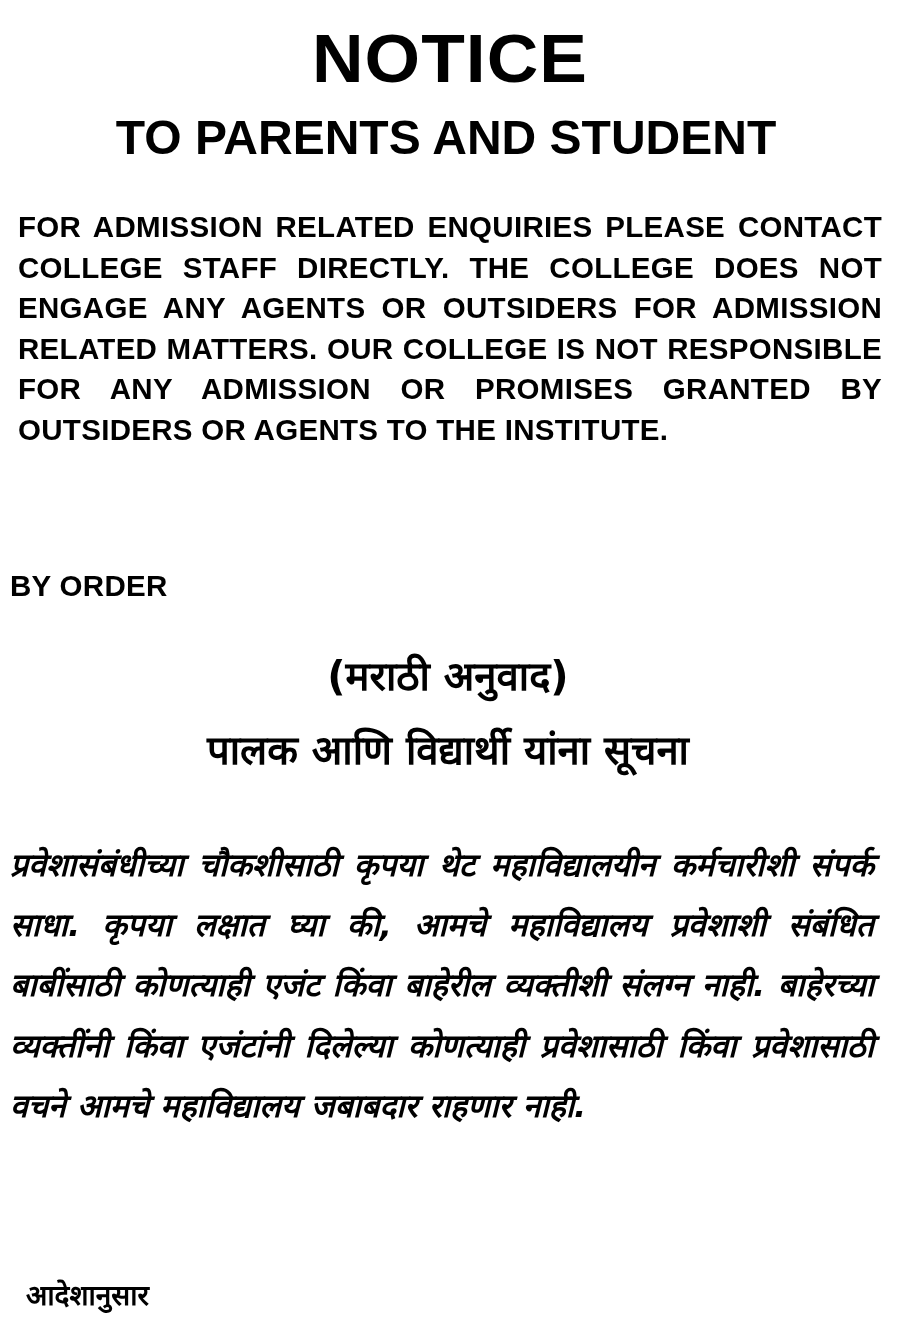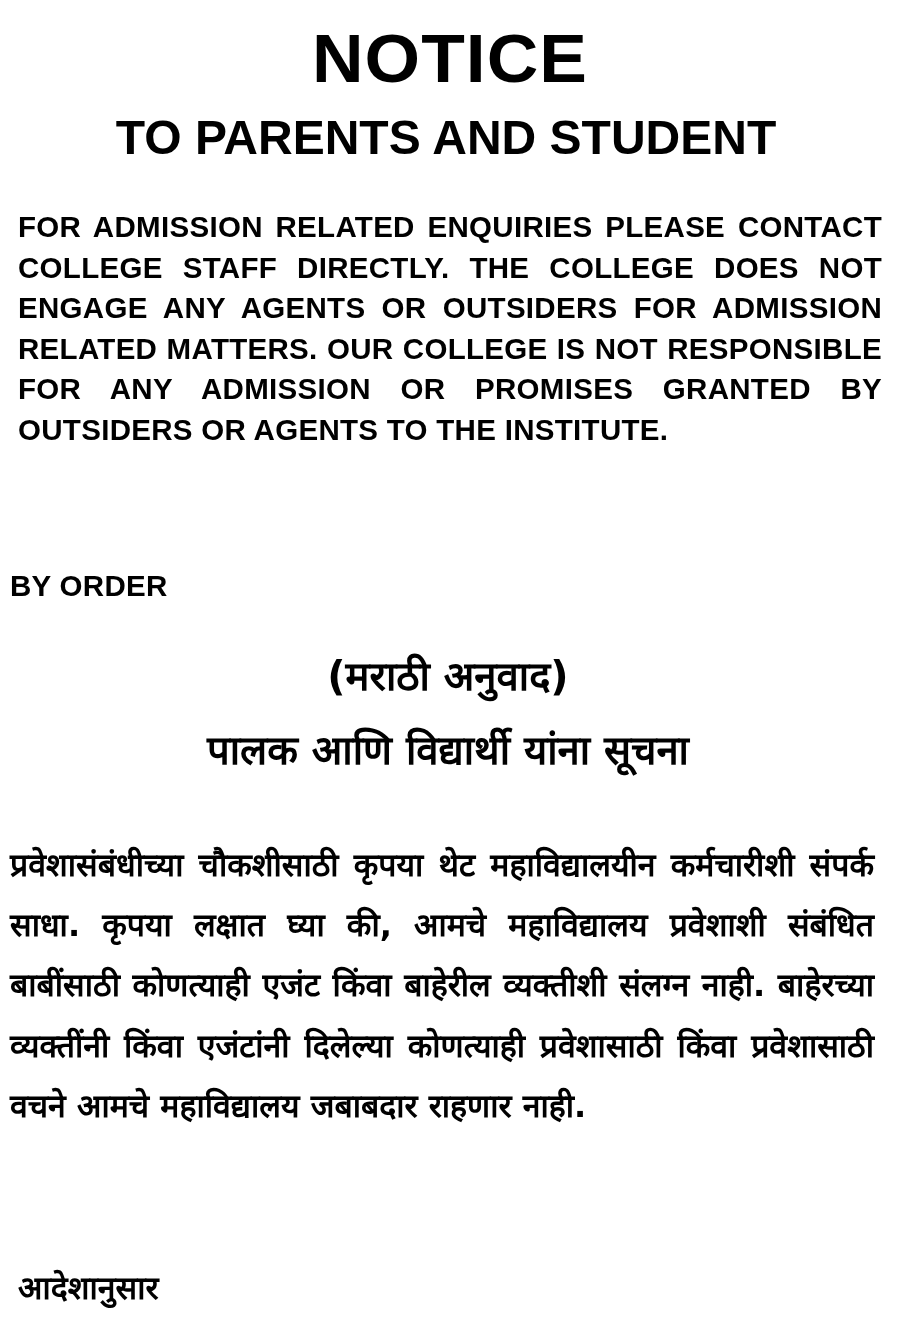--- a/index.html
+++ b/index.html
@@ -81,27 +81,28 @@
     .mr-para {
       position: absolute;
       left: 10px;
       top: 835px;
       width: 864px;
       margin: 0;
       font-size: 32px;
       line-height: 60.2px;
       text-align: justify;
       text-align-last: left;
+      font-style: italic;
     }
     #marathi-by-order {
       position: absolute;
       left: 10px;
       top: 1255px;
-      margin: 8px;
-      font-size: 32px;
+      margin: 16px;
+      font-size: 28px;
       line-height: 50px;
     }
   </style>
 </head>
 <body>
 
 <div>
 
   <h1 id="notice-title" class="title en">NOTICE</h1>
 

